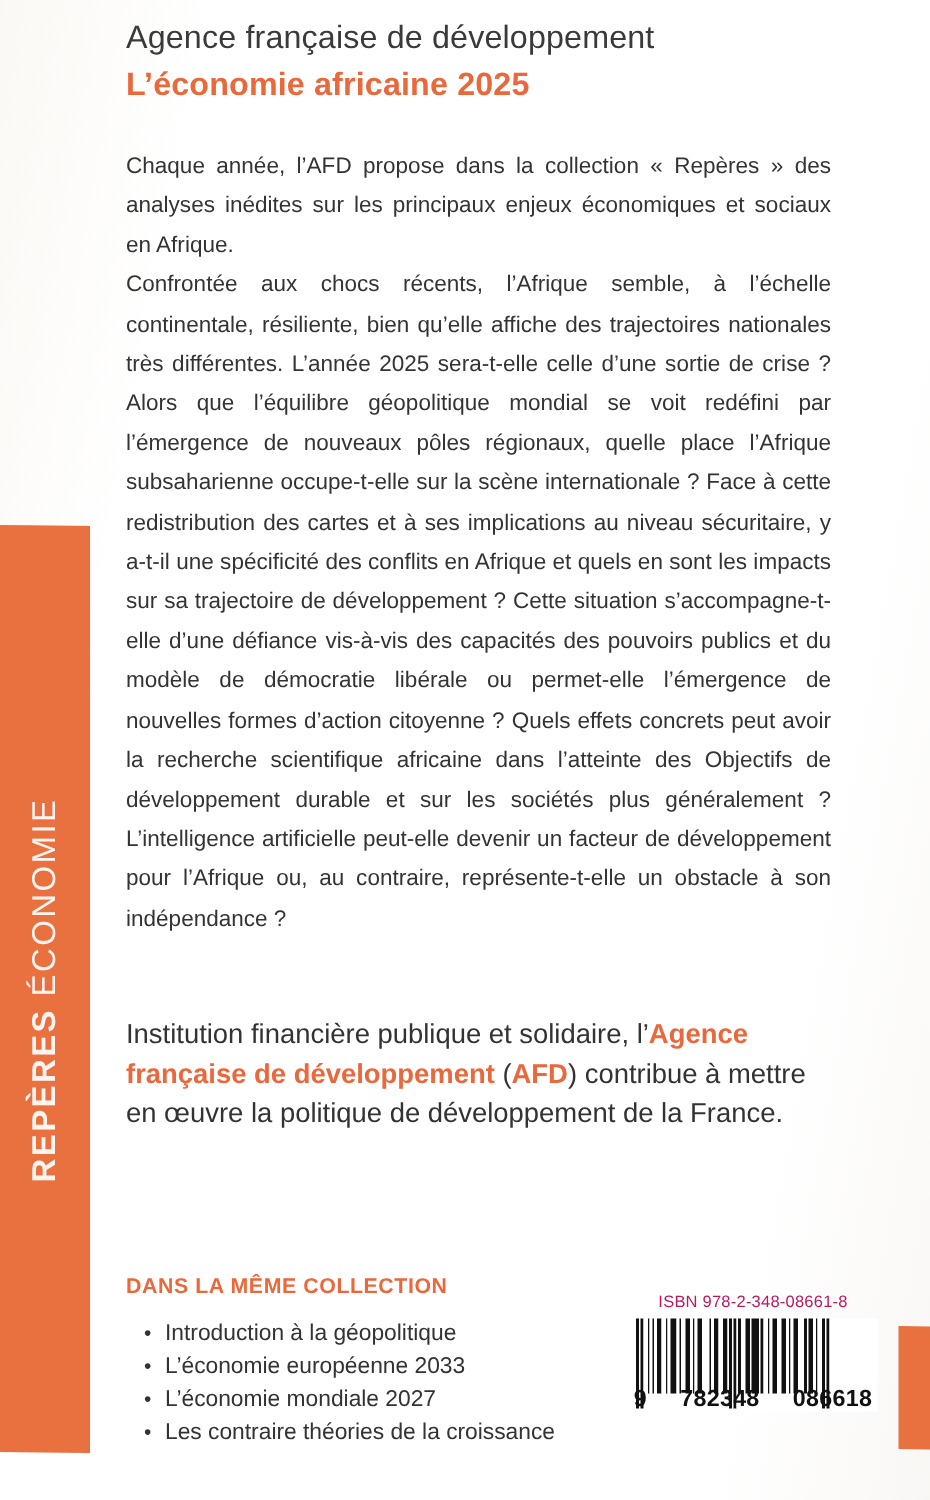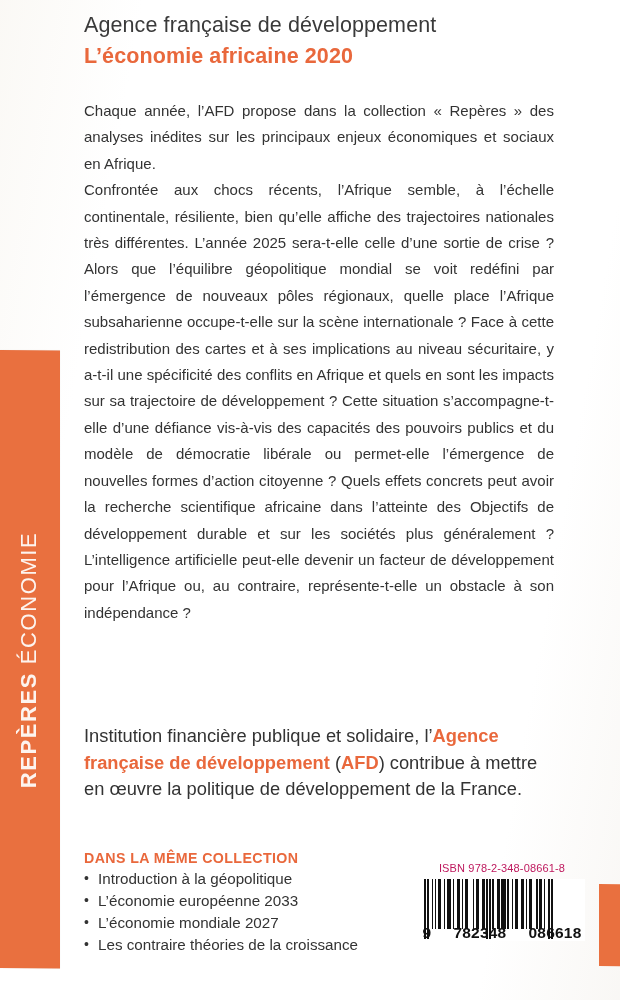--- a/index.html
+++ b/index.html
@@ -111,21 +111,20 @@
     letter-spacing: 0.01px;
   }
   .para + .para { margin-top: 0px; }
 
   
   .institution {
     position: absolute;
     left: 84px;
     top: 676px;
     width: 470px;
-    margin-top: 47px;
   }
   .institution p {
     font-size: 18.3px;
     line-height: 26.5px;
     color: #333333;
     margin: 0;
     text-align: left;
   }
   .hl {
     color: #e9683c;
@@ -141,21 +140,21 @@
   }
   .collection-heading {
     font-size: 14.2px;
     font-weight: bold;
     color: #e9683c;
     letter-spacing: 0.4px;
     margin: 0 0 2px 0;
   }
   .collection ul {
     list-style: none;
-    margin: 0;
+    margin: 12px;
     padding: 0;
   }
   .collection li {
     font-size: 15.2px;
     line-height: 22px;
     color: #333333;
     position: relative;
     padding-left: 14px;
   }
   .collection li::before {
@@ -230,21 +229,21 @@
   <div class="spine-text-wrap">
     <div class="spine-text">
       <span class="spine-strong">REPÈRES</span><span class="spine-light"> ÉCONOMIE</span>
     </div>
   </div>
 
   <div class="corner-block"></div>
 
   <div class="header">
     <p class="publisher">Agence française de développement</p>
-    <p class="title">L’économie africaine 2020</p>
+    <p class="title">L’économie africaine 2025</p>
   </div>
 
   <div class="blurb">
     <p class="para">Chaque année, l’AFD propose dans la collection « Repères » des analyses inédites sur les principaux enjeux économiques et sociaux en Afrique.</p>
     <p class="para">Confrontée aux chocs récents, l’Afrique semble, à l’échelle continentale, résiliente, bien qu’elle affiche des trajectoires nationales très différentes. L’année 2025 sera-t-elle celle d’une sortie de crise ? Alors que l’équilibre géopolitique mondial se voit redéfini par l’émergence de nouveaux pôles régionaux, quelle place l’Afrique subsaharienne occupe-t-elle sur la scène internationale ? Face à cette redistribution des cartes et à ses implications au niveau sécuritaire, y a-t-il une spécificité des conflits en Afrique et quels en sont les impacts sur sa trajectoire de développement ? Cette situation s’accompagne-t-elle d’une défiance vis-à-vis des capacités des pouvoirs publics et du modèle de démocratie libérale ou permet-elle l’émergence de nouvelles formes d’action citoyenne ? Quels effets concrets peut avoir la recherche scientifique africaine dans l’atteinte des Objectifs de développement durable et sur les sociétés plus généralement ? L’intelligence artificielle peut-elle devenir un facteur de développement pour l’Afrique ou, au contraire, représente-t-elle un obstacle à son indépendance ?</p>
   </div>
 
   <div class="institution">
     <p>
       <span>Institution financière publique et solidaire, l’</span><span class="hl">Agence française de développement</span><span> (</span><span class="hl">AFD</span><span>) </span><span>contribue à mettre en œuvre la politique de développement de la France.</span>

